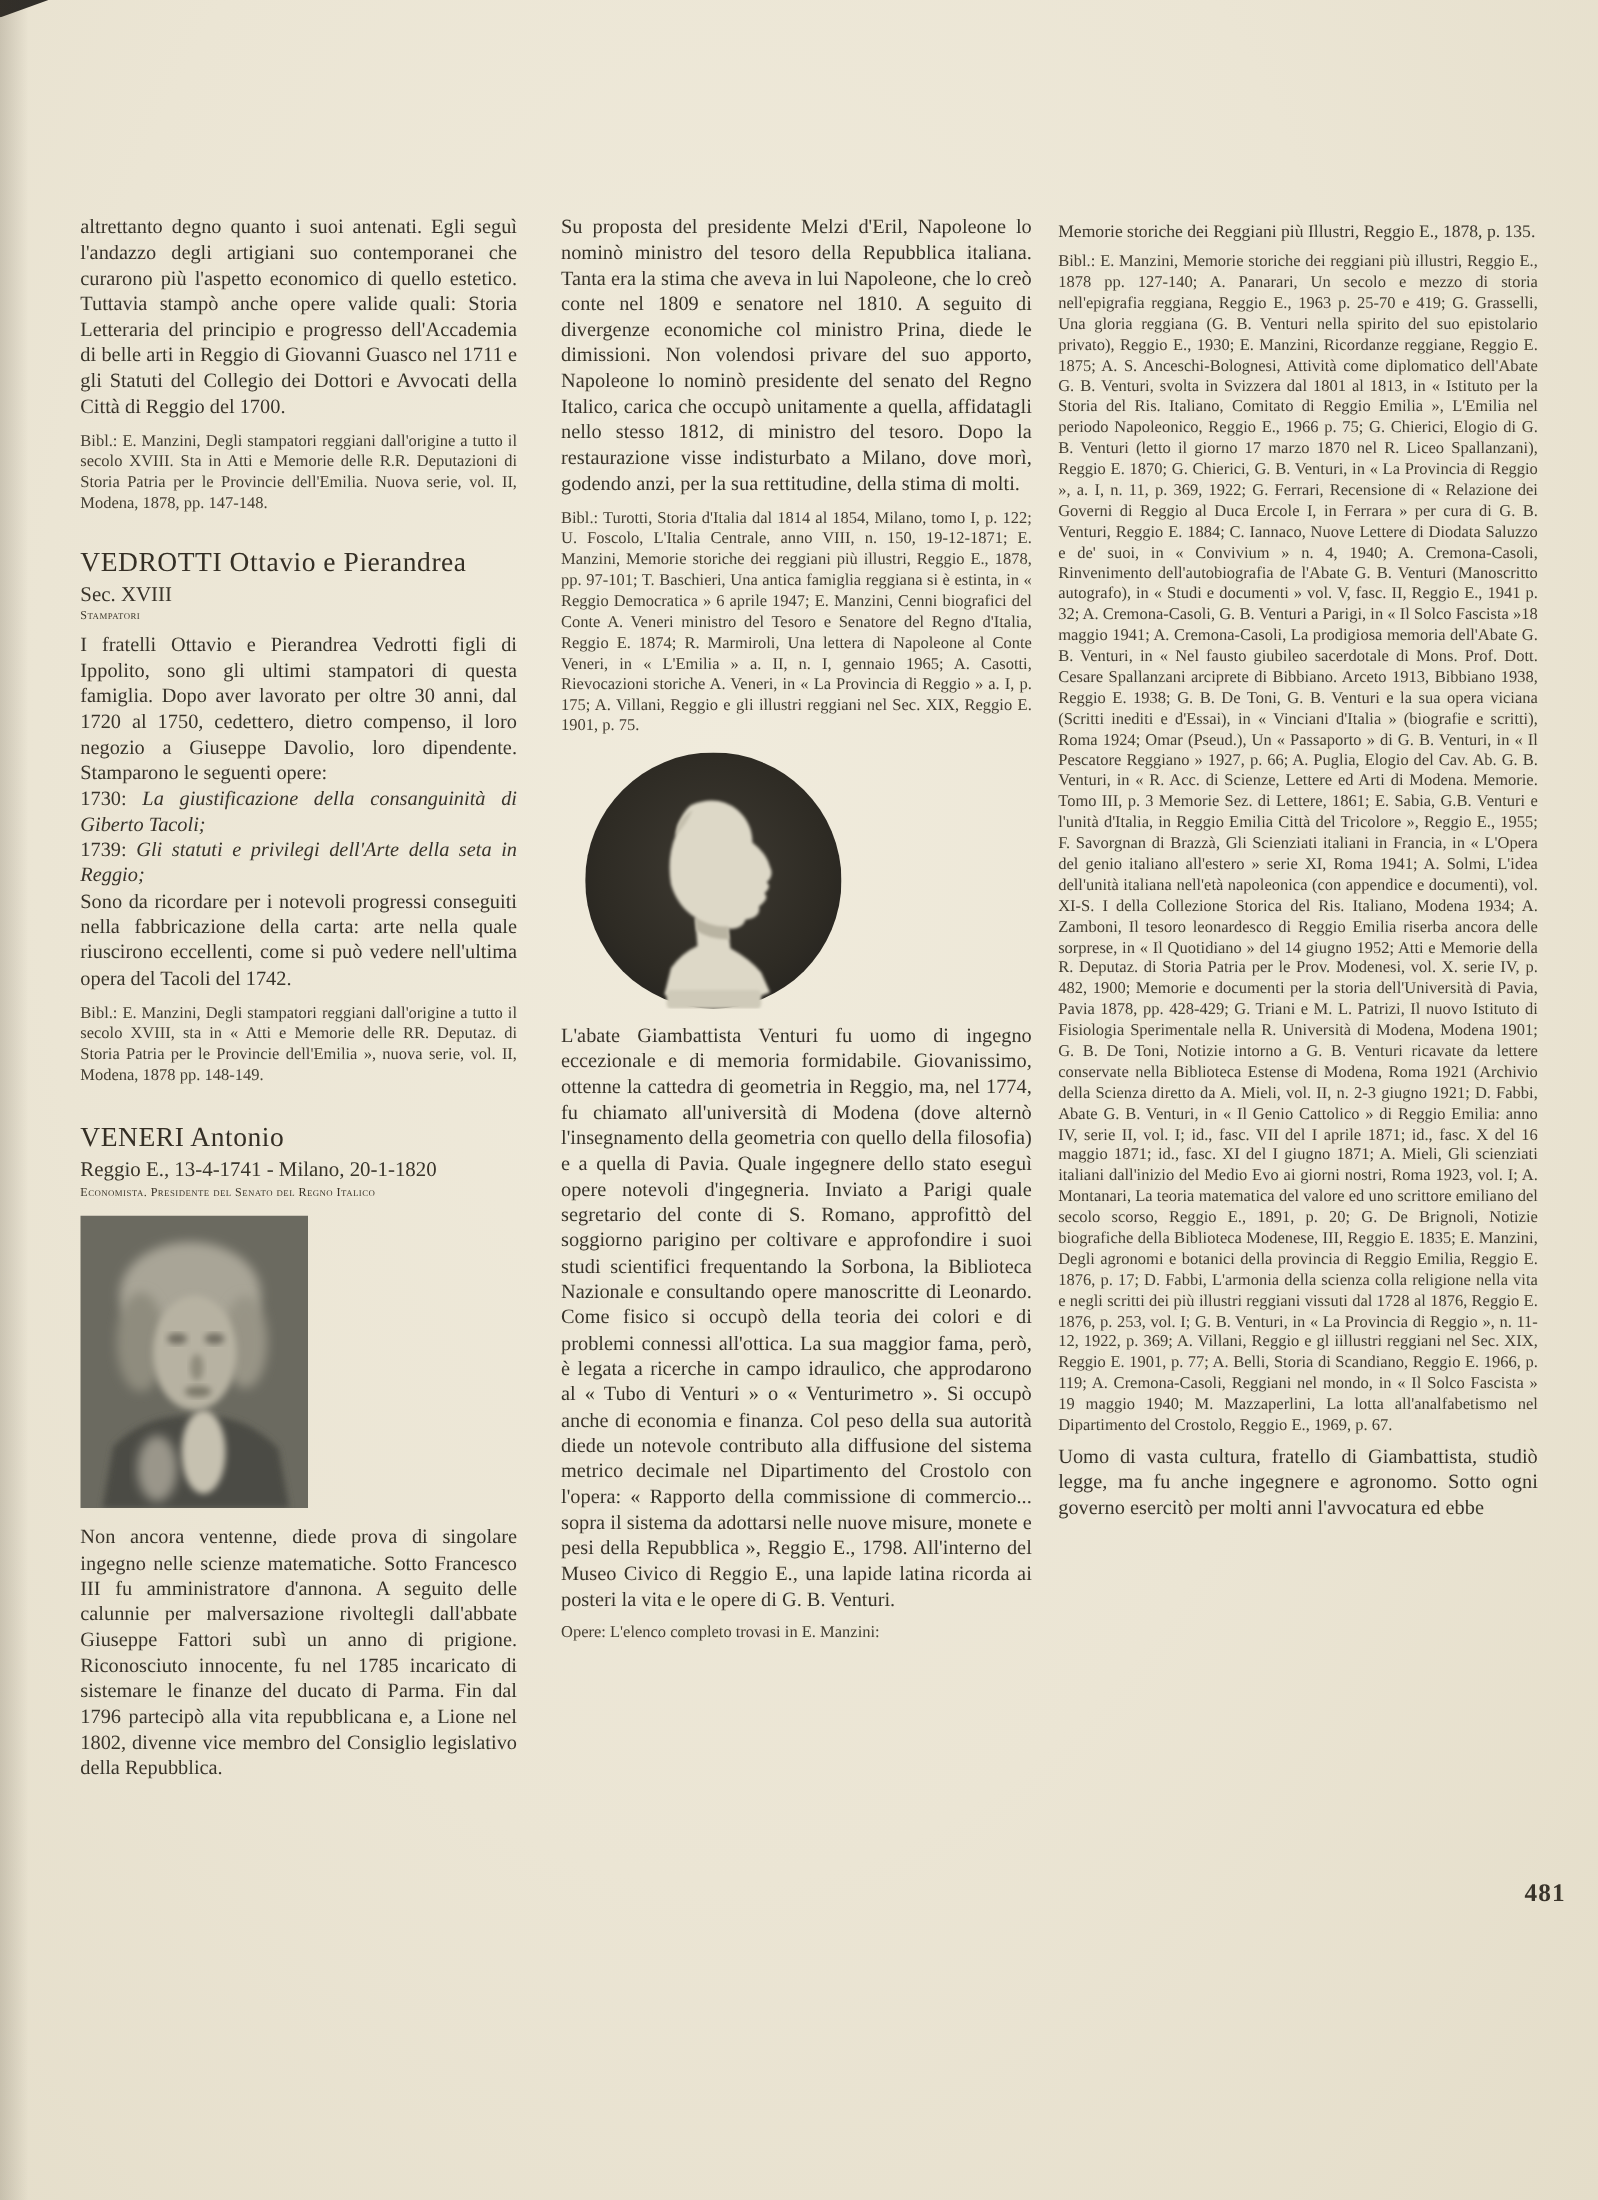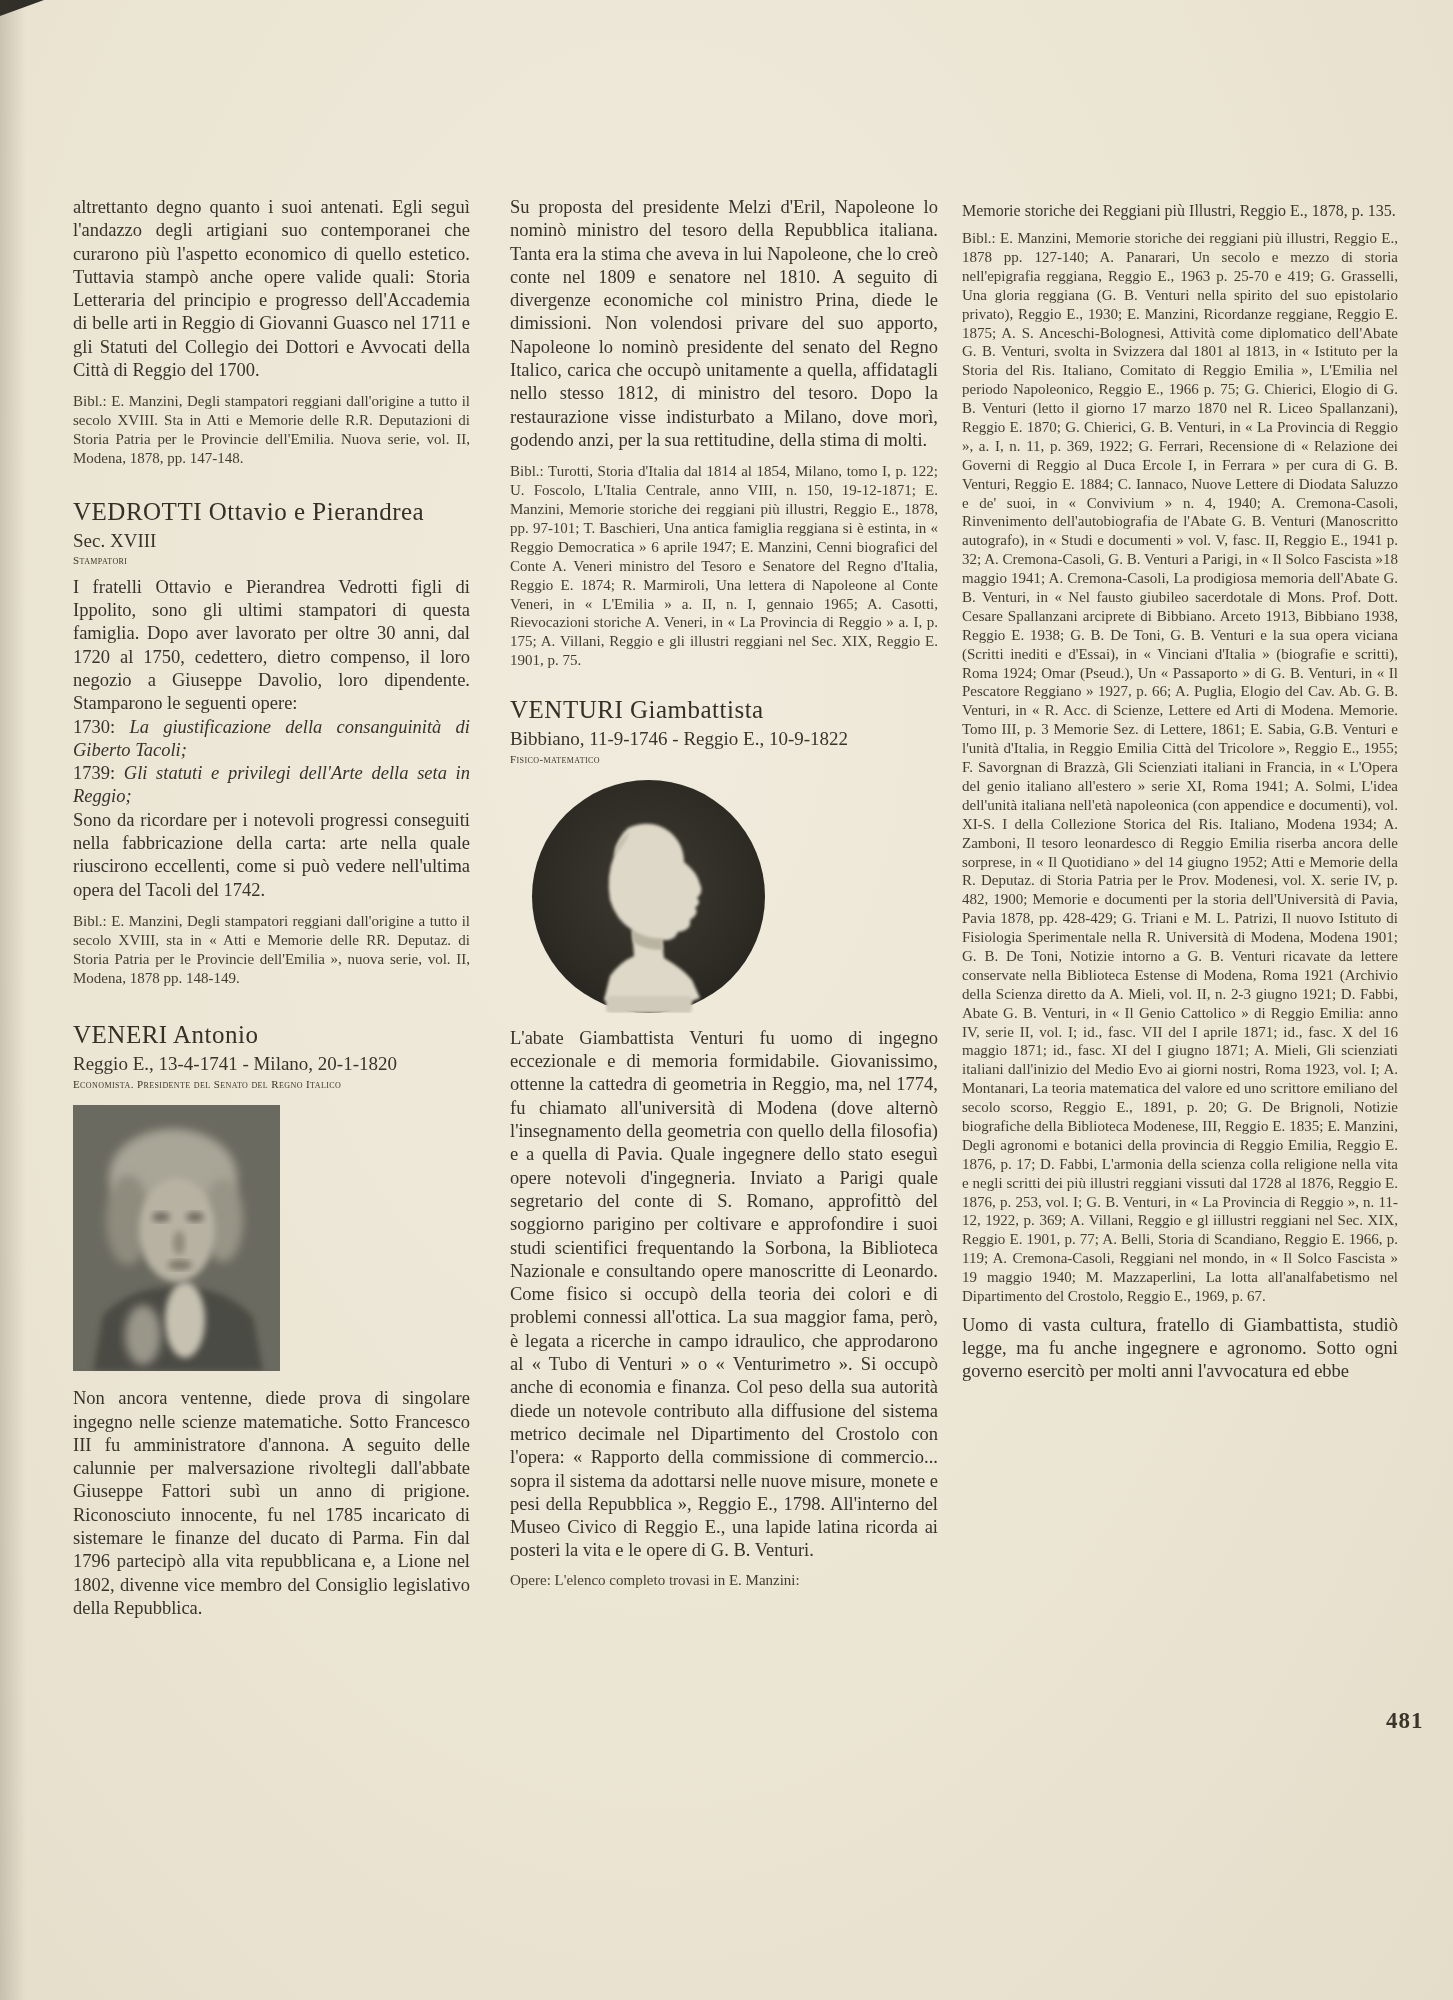--- a/index.html
+++ b/index.html
@@ -123,25 +123,20 @@
       </svg>
     </div>
 
     <p class="body-text" style="margin-top:16px">Non ancora ventenne, diede prova di singolare ingegno nelle scienze matematiche. Sotto Francesco III fu amministratore d'annona. A seguito delle calunnie per malversazione rivoltegli dall'abbate Giuseppe Fattori subì un anno di prigione. Riconosciuto innocente, fu nel 1785 incaricato di sistemare le finanze del ducato di Parma. Fin dal 1796 partecipò alla vita repubblicana e, a Lione nel 1802, divenne vice membro del Consiglio legislativo della Repubblica.</p>
   </div>
 
   <div class="col col2">
     <p class="body-text">Su proposta del presidente Melzi d'Eril, Napoleone lo nominò ministro del tesoro della Repubblica italiana. Tanta era la stima che aveva in lui Napoleone, che lo creò conte nel 1809 e senatore nel 1810. A seguito di divergenze economiche col ministro Prina, diede le dimissioni. Non volendosi privare del suo apporto, Napoleone lo nominò presidente del senato del Regno Italico, carica che occupò unitamente a quella, affidatagli nello stesso 1812, di ministro del tesoro. Dopo la restaurazione visse indisturbato a Milano, dove morì, godendo anzi, per la sua rettitudine, della stima di molti.</p>
     <p class="bibl">Bibl.: Turotti, Storia d'Italia dal 1814 al 1854, Milano, tomo I, p. 122; U. Foscolo, L'Italia Centrale, anno VIII, n. 150, 19-12-1871; E. Manzini, Memorie storiche dei reggiani più illustri, Reggio E., 1878, pp. 97-101; T. Baschieri, Una antica famiglia reggiana si è estinta, in « Reggio Democratica » 6 aprile 1947; E. Manzini, Cenni biografici del Conte A. Veneri ministro del Tesoro e Senatore del Regno d'Italia, Reggio E. 1874; R. Marmiroli, Una lettera di Napoleone al Conte Veneri, in « L'Emilia » a. II, n. I, gennaio 1965; A. Casotti, Rievocazioni storiche A. Veneri, in « La Provincia di Reggio » a. I, p. 175; A. Villani, Reggio e gli illustri reggiani nel Sec. XIX, Reggio E. 1901, p. 75.</p>
 
-    <div class="entry-head" style="margin-top:26px">
-      <h2 class="entry-name">VENTURI Giambattista</h2>
-      <div class="entry-dates">Bibbiano, 11-9-1746 - Reggio E., 10-9-1822</div>
-      <div class="entry-role">Fisico-matematico</div>
-    </div>
 
     <div class="medallion-frame">
       <svg width="233" height="233" viewBox="0 0 233 233" xmlns="http://www.w3.org/2000/svg">
         <defs>
           <radialGradient id="medbg" cx="50%" cy="45%" r="60%">
             <stop offset="0%" stop-color="#3e3a32"></stop>
             <stop offset="75%" stop-color="#2e2b24"></stop>
             <stop offset="100%" stop-color="#262420"></stop>
           </radialGradient>
           <filter id="msoft" x="-20%" y="-20%" width="140%" height="140%">

